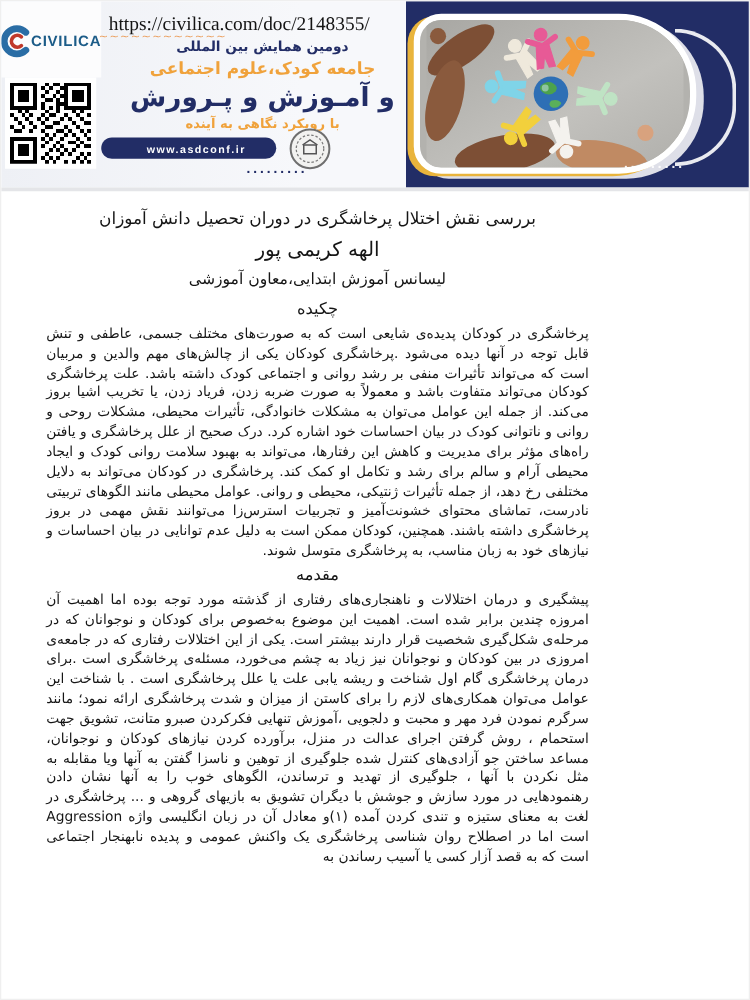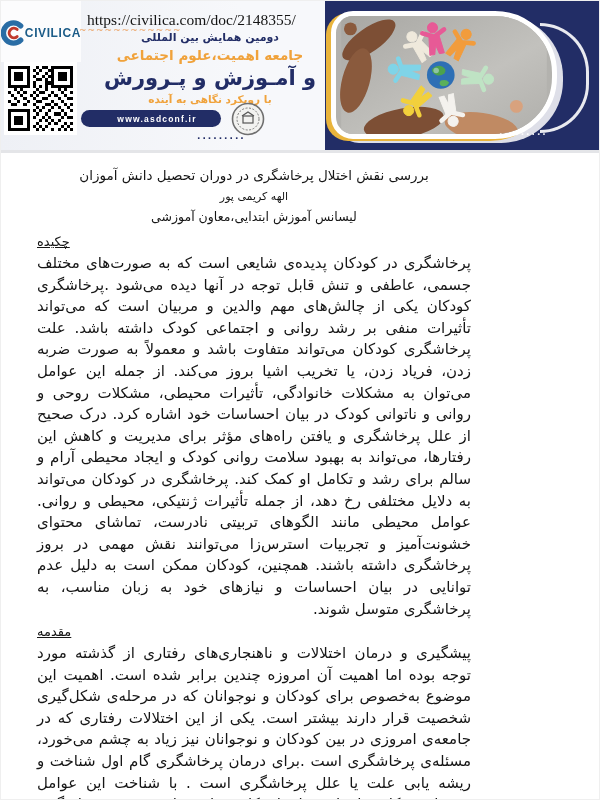--- a/index.html
+++ b/index.html
@@ -48,24 +48,24 @@
   .seal{position:absolute;left:230px;top:101px;width:34px;height:34px;}
   .dots{position:absolute;font-size:9px;letter-spacing:2px;font-weight:bold;}
   .dots-left{left:196px;top:130px;color:#222d66;}
   .dots-right{left:498px;top:126px;color:#ffffff;opacity:.9;}
 
   
   .content{position:absolute;top:152px;left:0;width:504px;direction:rtl;
            padding:12px 34px 0 36px;box-sizing:border-box;color:#151515;}
   .title-block{text-align:center;}
   .paper-title{font-size:13.5px;font-weight:500;margin:2px 0 7px 0;}
-  .paper-author{font-size:11px;margin:0 0 6px 0;}
+  .paper-author{font-size:16px;margin:0 0 6px 0;}
   .paper-affiliation{font-size:12.5px;margin:0 0 10px 0;}
-  .sec-heading{font-size:13px;margin:0 0 4px 0;text-align:left;text-decoration:underline;}
-  .body-par{font-size:15px;line-height:1.44;text-align:justify;margin:0 0 2px 0;}
+  .sec-heading{font-size:13px;margin:0 0 4px 0;text-align:center;}
+  .body-par{font-size:11px;line-height:1.44;text-align:justify;margin:0 0 2px 0;}
   .keywords{font-size:13px;margin:2px 0 8px 0;text-align:right;}
   .intro-heading{margin-top:4px;}
 </style>
 </head>
 <body>
 
 <div class="page">
 
   <div class="banner">
 
@@ -124,21 +124,21 @@
         <path fill="#000" fill-rule="evenodd" d="M0 0h7v7H0z M1 1h5v5H1z M2 2h3v3H2z M14 0h7v7h-7z M15 1h5v5h-5z M16 2h3v3h-3z M0 14h7v7H0z M1 15h5v5H1z M2 16h3v3H2z"></path>
         <path fill="#000" d="M9 0h1v1H9zM11 0h2v1h-2zM8 1h1v1H8zM10 1h1v1h-1zM13 1h1v1h-1zM9 2h1v1H9zM12 2h1v1h-1zM8 3h1v1H8zM11 3h1v1h-1zM13 3h1v1h-1zM9 4h2v1H9zM12 4h1v1h-1zM8 5h1v1H8zM12 5h2v1h-2zM8 6h1v1H8zM10 6h1v1h-1zM12 6h1v1h-1zM2 7h1v1H2zM4 7h1v1H4zM9 7h1v1H9zM12 7h1v1h-1zM16 7h1v1h-1zM18 7h1v1h-1zM0 8h1v1H0zM3 8h1v1H3zM5 8h1v1H5zM8 8h1v1H8zM10 8h2v1h-2zM14 8h1v1h-1zM17 8h1v1h-1zM20 8h1v1h-1zM1 9h1v1H1zM4 9h1v1H4zM7 9h1v1H7zM9 9h1v1H9zM13 9h1v1h-1zM15 9h1v1h-1zM18 9h1v1h-1zM2 10h1v1H2zM5 10h1v1H5zM8 10h1v1H8zM11 10h2v1h-2zM16 10h1v1h-1zM19 10h2v1h-2zM0 11h1v1H0zM3 11h1v1H3zM6 11h1v1H6zM9 11h2v1H9zM14 11h1v1h-1zM17 11h1v1h-1zM1 12h2v1H1zM5 12h1v1H5zM8 12h1v1H8zM12 12h2v1h-2zM15 12h1v1h-1zM18 12h1v1h-1zM20 12h1v1h-1zM9 13h1v1H9zM11 13h1v1h-1zM14 13h1v1h-1zM16 13h1v1h-1zM19 13h1v1h-1zM8 14h1v1H8zM10 14h1v1h-1zM13 14h1v1h-1zM17 14h1v1h-1zM20 14h1v1h-1zM9 15h1v1H9zM12 15h1v1h-1zM15 15h2v1h-2zM18 15h1v1h-1zM8 16h1v1H8zM11 16h1v1h-1zM13 16h1v1h-1zM17 16h1v1h-1zM19 16h2v1h-2zM10 17h1v1h-1zM12 17h1v1h-1zM14 17h1v1h-1zM16 17h1v1h-1zM9 18h1v1H9zM13 18h1v1h-1zM15 18h1v1h-1zM18 18h1v1h-1zM20 18h1v1h-1zM8 19h1v1H8zM10 19h1v1h-1zM12 19h1v1h-1zM17 19h1v1h-1zM19 19h1v1h-1zM9 20h1v1H9zM11 20h1v1h-1zM14 20h1v1h-1zM16 20h1v1h-1zM18 20h1v1h-1zM20 20h1v1h-1z"></path>
       </svg>
     </div>
 
     <div class="doc-url">https://civilica.com/doc/2148355/</div>
     <div class="url-squiggle">~~~~~~~~~~~~</div>
 
     <div class="conf-text">
       <p class="conf-l1">دومین همایش بین المللی</p>
-      <p class="conf-l2">جامعه اهمیت،علوم اجتماعی</p>
+      <p class="conf-l2">جامعه کودک،علوم اجتماعی</p>
       <p class="conf-l3">و آمـوزش و پـرورش</p>
       <p class="conf-l4">با رویکرد نگاهی به آینده</p>
     </div>
 
     <div class="site-pill">
       <span>www.asdconf.ir</span>
     </div>
 
     <svg class="seal" viewBox="0 0 34 34">
       <circle cx="17" cy="17" r="15.5" fill="#f2f2f0" stroke="#6f6f6f" stroke-width="1.6"></circle>

